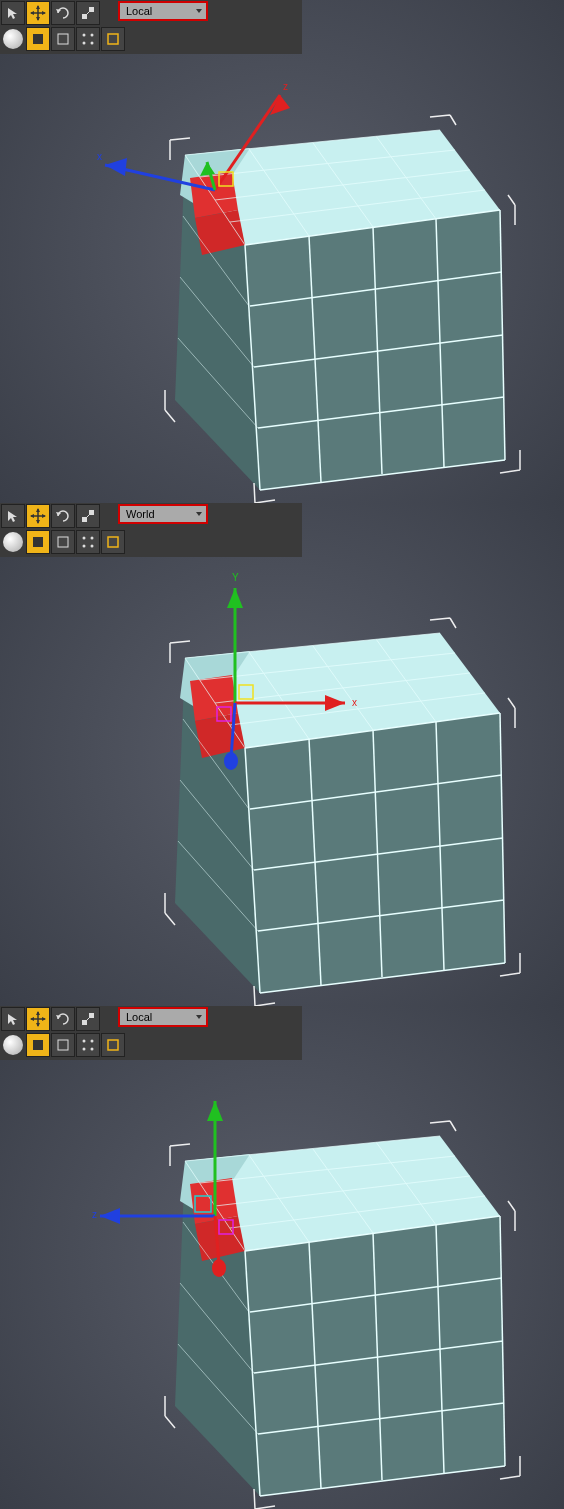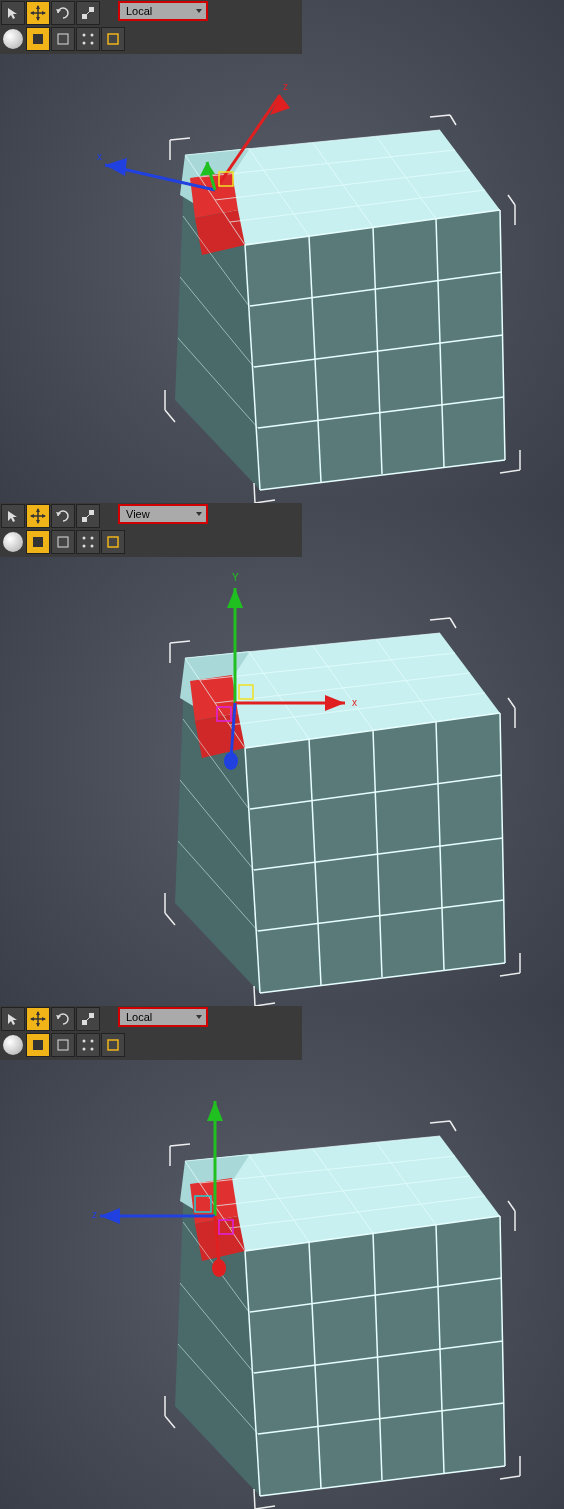--- a/index.html
+++ b/index.html
@@ -266,21 +266,21 @@
         </div>
       <div class="tbutton">
           <svg width="14" height="14">
             <rect x="1" y="8" width="5" height="5" fill="#ddd"></rect>
             <rect x="8" y="1" width="5" height="5" fill="#ddd"></rect>
             <line x1="6" y1="8" x2="8" y2="6" stroke="#ddd"></line>
           </svg>
         </div>
       <div style="width:6px"></div>
       <div class="dropdown">
-        <span>View</span>
+        <span>World</span>
         <span class="arrow"></span>
       </div>
     </div>
     <div class="row2">
       <div class="sphere"></div>
       <div class="tbutton active">
           <svg width="14" height="14">
             <rect x="2" y="2" width="10" height="10" fill="#333"></rect>
           </svg>
         </div>

